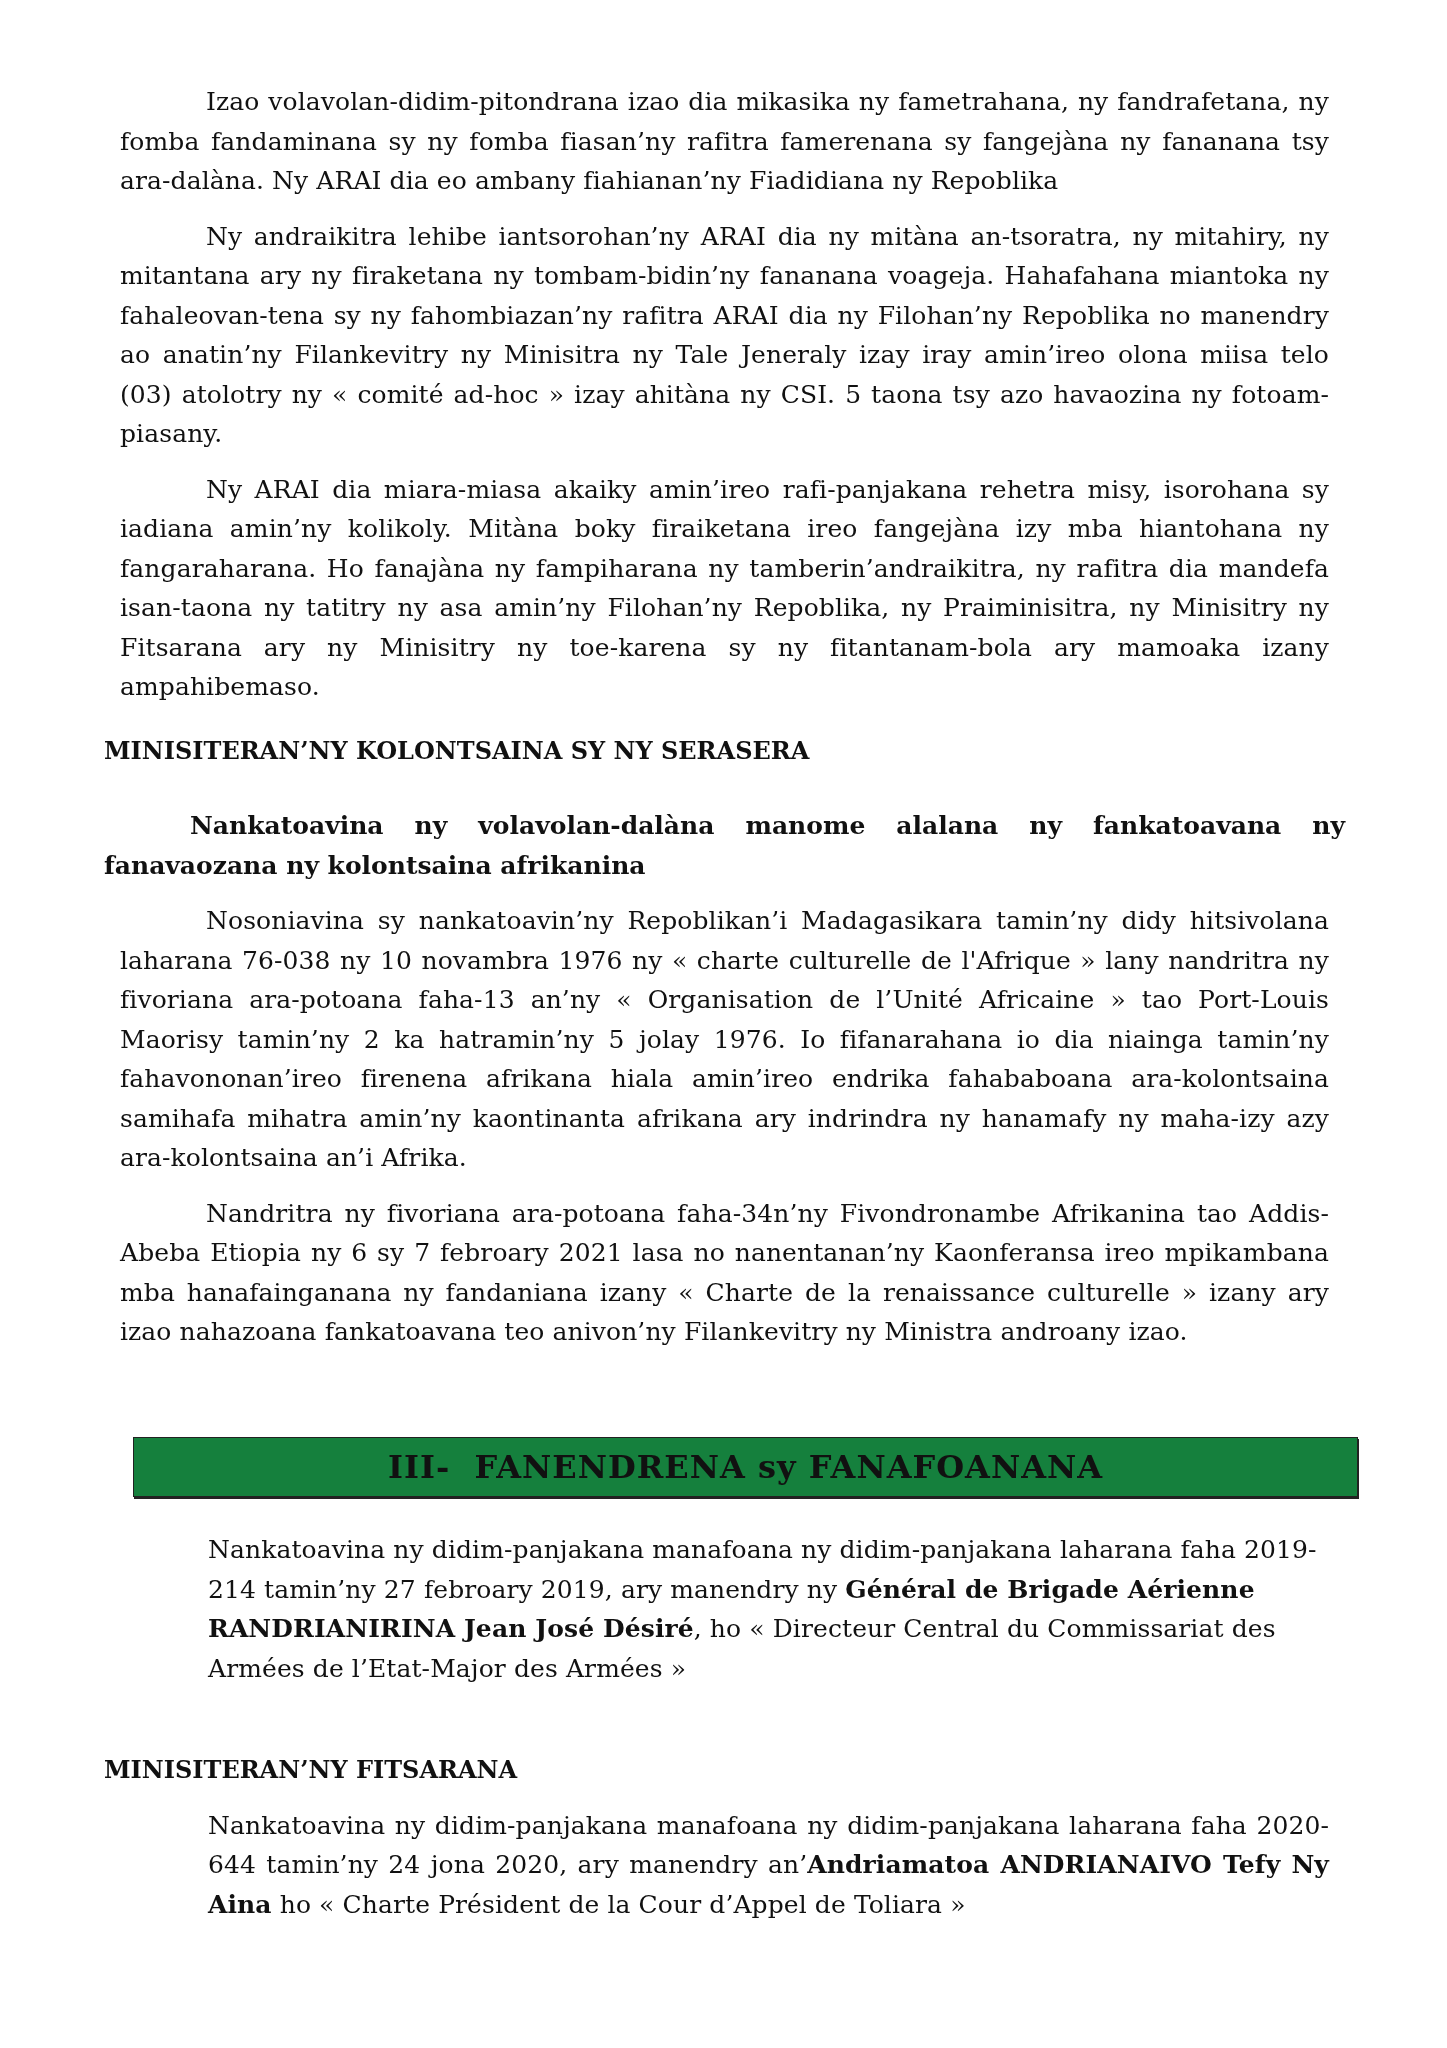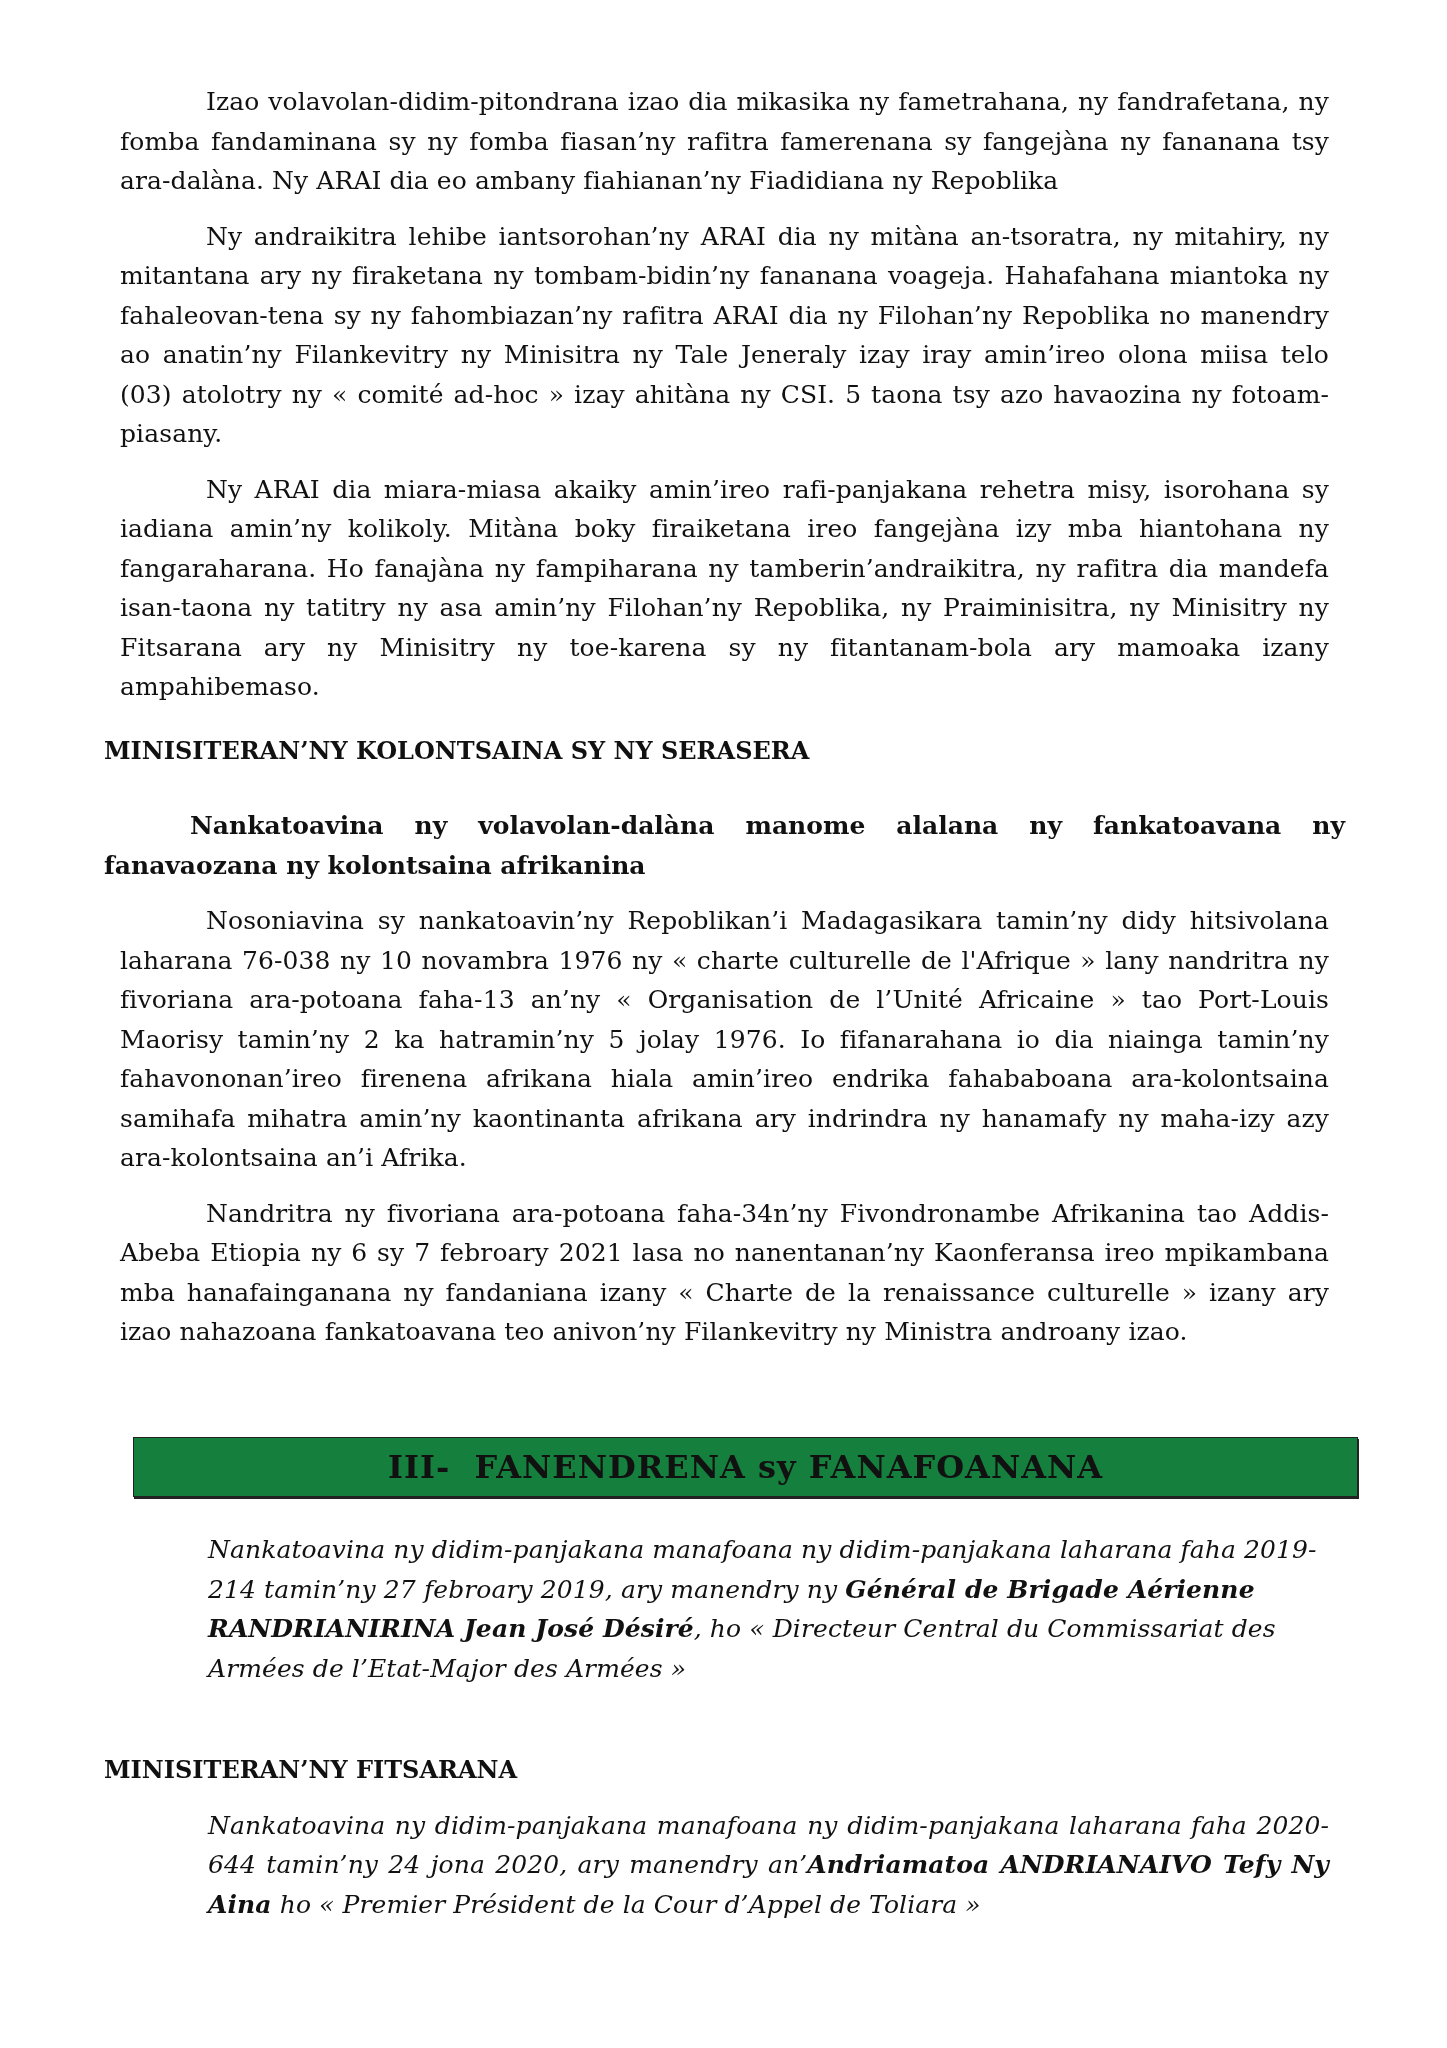--- a/index.html
+++ b/index.html
@@ -65,21 +65,20 @@
       justify-content: center;
     }
     .section-title {
       font-size: 32px;
       font-weight: bold;
       letter-spacing: 1px;
       white-space: pre;
     }
     .sub {
       padding-left: 88px;
-      font-style: italic;
     }
     .sub .p { text-align: justify; }
     .left { text-align: left !important; }
     b { font-weight: bold; }
   </style>
 </head>
 <body>
 
 <div class="page">
 
@@ -100,20 +99,20 @@
 
   <div class="block" style="top:1514px;">
     <div class="sub">
       <p class="p left"><span>Nankatoavina ny didim-panjakana manafoana ny didim-panjakana laharana faha 2019-214 tamin’ny 27 febroary 2019, ary manendry ny </span><b>Général de Brigade Aérienne RANDRIANIRINA Jean José Désiré</b><span>, ho « Directeur Central du Commissariat des Armées de l’Etat-Major des Armées »</span></p>
     </div>
   </div>
 
   <div class="block" style="top:1750px;">
     <p class="heading">MINISITERAN’NY FITSARANA</p>
     <div class="sub">
-      <p class="p"><span>Nankatoavina ny didim-panjakana manafoana ny didim-panjakana laharana faha 2020-644 tamin’ny 24 jona 2020, ary manendry an’</span><b>Andriamatoa ANDRIANAIVO Tefy Ny Aina</b><span> ho « Premier Président de la Cour d’Appel de Toliara »</span></p>
+      <p class="p"><span>Nankatoavina ny didim-panjakana manafoana ny didim-panjakana laharana faha 2020-644 tamin’ny 24 jona 2020, ary manendry an’</span><b>Andriamatoa ANDRIANAIVO Tefy Ny Aina</b><span> ho « Charte Président de la Cour d’Appel de Toliara »</span></p>
     </div>
   </div>
 </div>
 
 <div class="section-box">
   <span class="section-title">III-  FANENDRENA sy FANAFOANANA</span>
 </div>
 
 </body></html>

